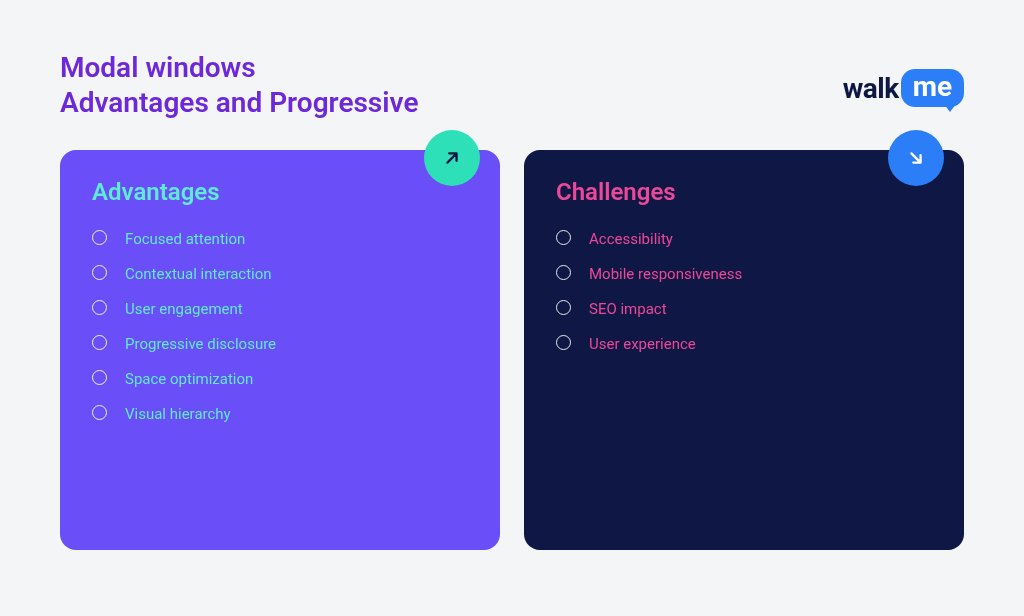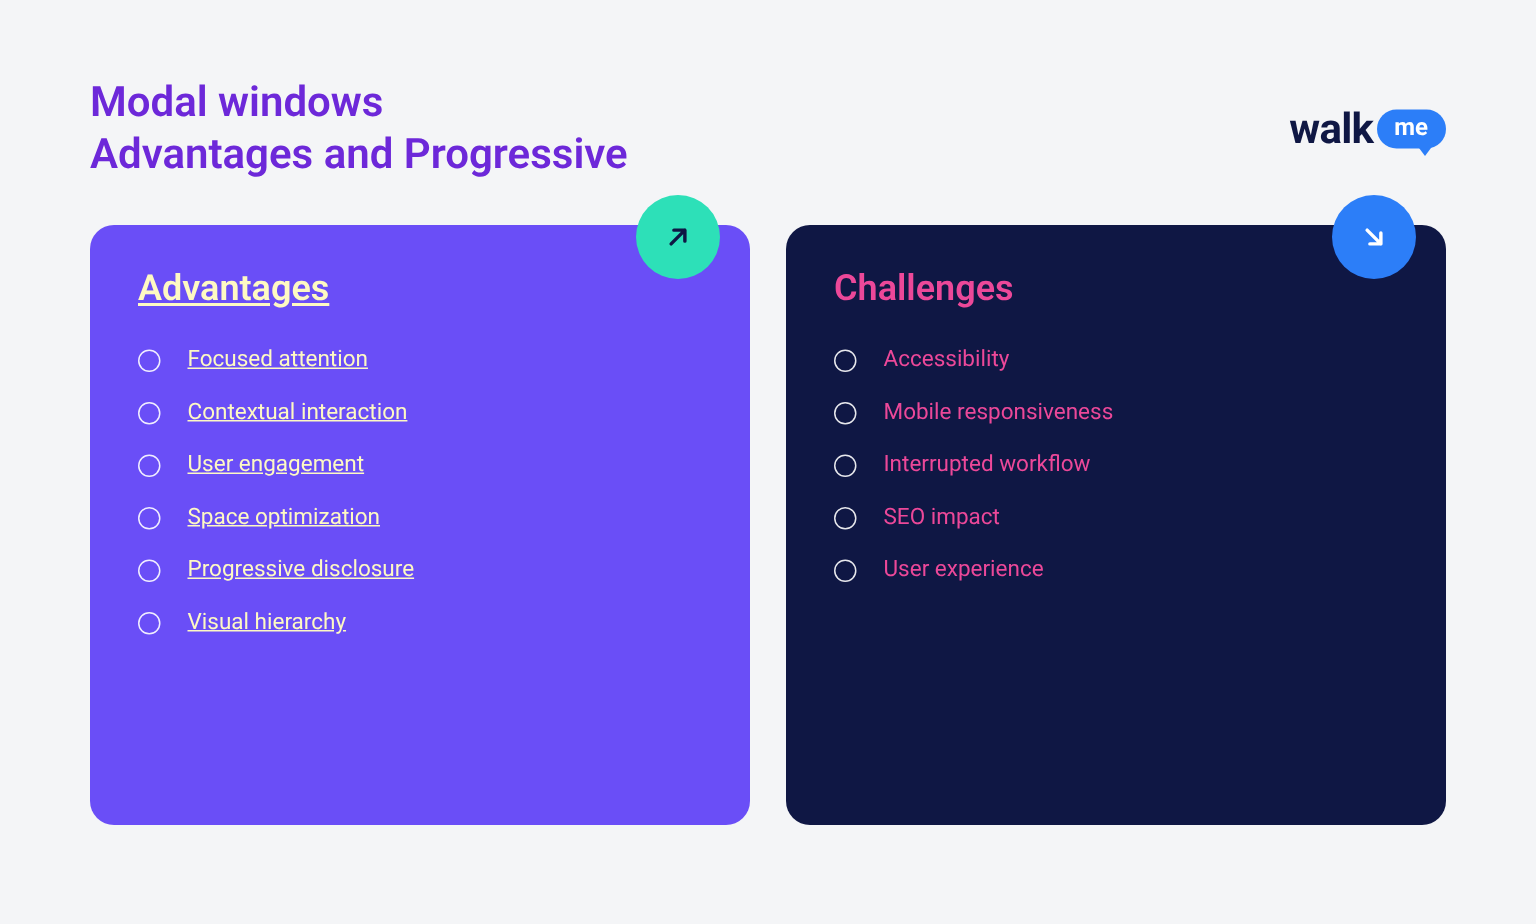--- a/index.html
+++ b/index.html
@@ -47,21 +47,21 @@
     .logo-walk {
       letter-spacing: -0.5px;
     }
     
     .logo-me {
       background: #2c7ef8;
       color: white;
       padding: 4px 12px 6px 12px;
       border-radius: 14px;
       margin-left: 2px;
-      font-size: 16px;
+      font-size: 28px;
       position: relative;
       line-height: 1;
     }
     
     .logo-me::after {
       content: '';
       position: absolute;
       bottom: -5px;
       right: 8px;
       width: 0;
@@ -79,22 +79,21 @@
     .card {
       flex: 1;
       border-radius: 16px;
       padding: 28px 32px 32px 32px;
       position: relative;
       min-height: 400px;
     }
     
     .card-advantages {
       background: #6a4ef7;
-      color: #fef9c3;
-      text-decoration: underline;
+      color: #5eead4;
     }
     
     .card-challenges {
       background: #0f1744;
       color: #ec4899;
     }
     
     .card-badge {
       position: absolute;
       top: -20px;
@@ -132,21 +131,21 @@
       font-weight: 600;
       margin-bottom: 24px;
     }
     
     .list {
       list-style: none;
     }
     
     .list-item {
       display: flex;
-      align-items: flex-end;
+      align-items: flex-start;
       gap: 18px;
       margin-bottom: 17px;
       font-size: 15px;
       font-weight: 400;
     }
     
     .bullet {
       width: 15px;
       height: 15px;
       border: 1.5px solid rgba(255, 255, 255, 0.9);
@@ -186,25 +185,25 @@
         <li class="list-item">
           <span class="bullet"></span>
           <span>Contextual interaction</span>
         </li>
         <li class="list-item">
           <span class="bullet"></span>
           <span>User engagement</span>
         </li>
         <li class="list-item">
           <span class="bullet"></span>
+          <span>Progressive disclosure</span>
+        </li>
+        <li class="list-item">
+          <span class="bullet"></span>
           <span>Space optimization</span>
-        </li>
-        <li class="list-item">
-          <span class="bullet"></span>
-          <span>Progressive disclosure</span>
         </li>
         <li class="list-item">
           <span class="bullet"></span>
           <span>Visual hierarchy</span>
         </li>
       </ul>
     </div>
 
     <div class="card card-challenges">
       <div class="card-badge badge-down">
@@ -217,24 +216,20 @@
         <li class="list-item">
           <span class="bullet"></span>
           <span>Accessibility</span>
         </li>
         <li class="list-item">
           <span class="bullet"></span>
           <span>Mobile responsiveness</span>
         </li>
         <li class="list-item">
           <span class="bullet"></span>
-          <span>Interrupted workflow</span>
-        </li>
-        <li class="list-item">
-          <span class="bullet"></span>
           <span>SEO impact</span>
         </li>
         <li class="list-item">
           <span class="bullet"></span>
           <span>User experience</span>
         </li>
       </ul>
     </div>
 
   </div>

